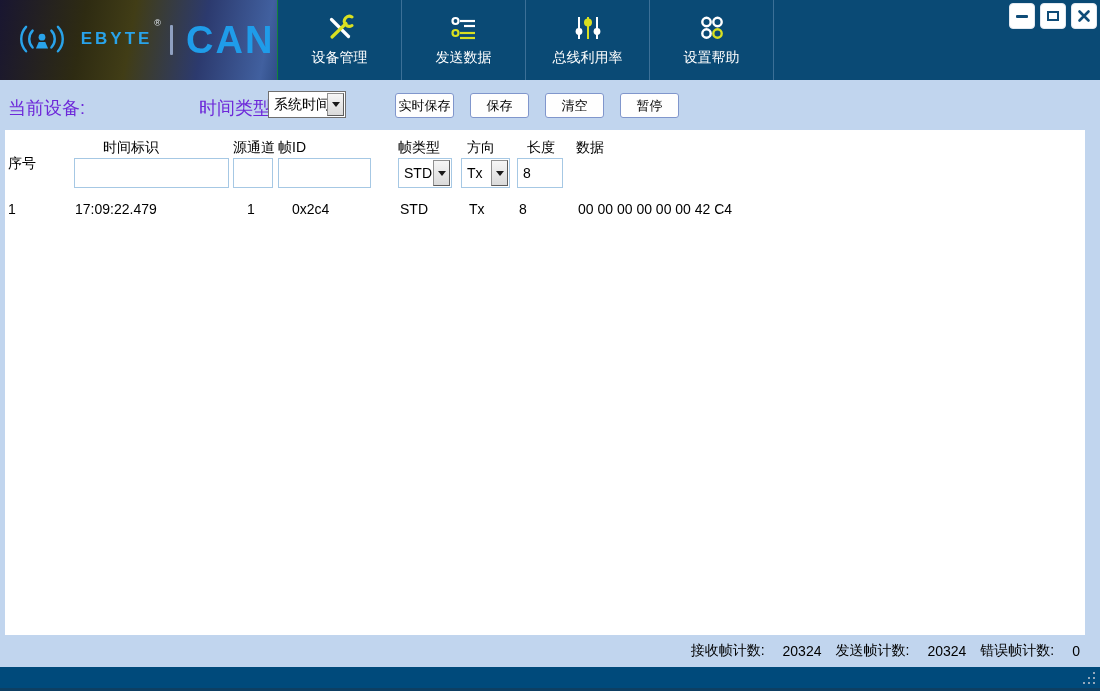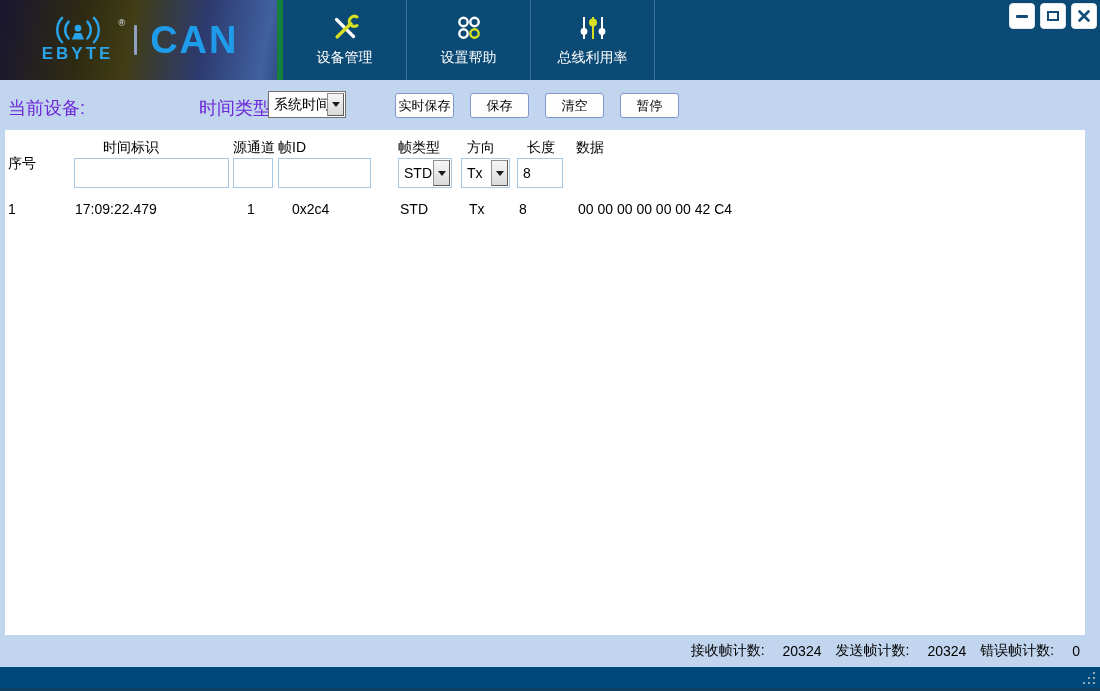--- a/index.html
+++ b/index.html
@@ -4,27 +4,27 @@
 <style>
   * { margin:0; padding:0; box-sizing:border-box; }
   html,body { width:1100px; height:691px; }
   body { font-family:"Liberation Sans", sans-serif; background:#c1d5ee; position:relative; overflow:hidden; }
 
   
   .header { position:absolute; left:0; top:0; width:1100px; height:80px; background:#0a4a75; }
   .logo { position:absolute; left:0; top:0; width:277px; height:80px;
           background:linear-gradient(100deg,#191631 0%,#2e2b12 30%,#413d16 47%,#2c3a6e 72%,#41609f 94%,#2f4d86 100%);
           display:flex; align-items:center; justify-content:center; }
-  .logo-col { display:flex; flex-direction:column; align-items:center; }
+  .logo-col { display:flex; flex-direction:row; align-items:center; }
   .ebyte-text { color:#29a3ea; font-size:17px; font-weight:bold; letter-spacing:3px; margin-top:-2px; }
   .reg { color:#e8eef5; font-size:9px; margin:2px 0 0 2px; align-self:flex-start; position:relative; top:16px; }
   .brand-divider { width:3px; height:30px; background:#8fa0c0; margin:0 13px 0 9px; border-radius:1px; }
   .can-text { color:#1f9ce9; font-size:38px; font-weight:800; letter-spacing:2px; line-height:1; }
 
-  .tabs { position:absolute; left:277px; top:0; height:80px; display:flex; border-left:6px solid #15803d; }
+  .tabs { position:absolute; left:277px; top:0; height:80px; display:flex; border-left:1px solid #15803d; }
   .tab { width:124px; height:80px; border-right:1px solid #3c7097; display:flex; flex-direction:column;
          align-items:center; justify-content:center; gap:7px; cursor:pointer; }
   .tab-label { color:#ffffff; font-size:14px; }
 
   .win-controls { position:absolute; right:3px; top:3px; display:flex; gap:5px; }
   .wc { width:26px; height:26px; background:#ffffff; border:1px solid #e2e8f0; border-radius:4px;
         display:flex; align-items:center; justify-content:center; cursor:pointer; }
   .wc .bar { width:12px; height:3px; background:#0f4c78; border-radius:1px; }
   .wc .box { width:12px; height:10px; border:2.5px solid #0f4c78; }
 
@@ -90,37 +90,48 @@
       <div class="tab">
         <svg width="28" height="28" viewBox="0 0 28 28">
           <line x1="5.5" y1="5.5" x2="22.5" y2="22.5" stroke="#ffffff" stroke-width="3.2" stroke-linecap="round"></line>
           <path d="M26 3 a5 5 0 1 0 0 8.5" stroke="#d9e021" stroke-width="3" fill="none" stroke-linecap="round"></path>
           <line x1="20" y1="9.5" x2="6" y2="23" stroke="#d9e021" stroke-width="3.2" stroke-linecap="round"></line>
         </svg>
         <span class="tab-label">设备管理</span>
       </div>
       <div class="tab">
         <svg width="28" height="28" viewBox="0 0 28 28">
-          <circle cx="8.5" cy="8" r="4.2" stroke="#ffffff" stroke-width="2.4" fill="none"></circle>
-          <circle cx="19.5" cy="8" r="4.2" stroke="#ffffff" stroke-width="2.4" fill="none"></circle>
-          <circle cx="8.5" cy="19.5" r="4.2" stroke="#ffffff" stroke-width="2.4" fill="none"></circle>
-          <circle cx="19.5" cy="19.5" r="4.2" stroke="#d9e021" stroke-width="2.4" fill="none"></circle>
-        </svg>
-        <span class="tab-label">设置帮助</span>
+          <circle cx="5.5" cy="7" r="3" stroke="#ffffff" stroke-width="2.2" fill="none"></circle>
+          <line x1="10" y1="7" x2="25" y2="7" stroke="#ffffff" stroke-width="2.2"></line>
+          <line x1="14" y1="12" x2="25" y2="12" stroke="#ffffff" stroke-width="2.2"></line>
+          <circle cx="5.5" cy="19" r="3" stroke="#d9e021" stroke-width="2.2" fill="none"></circle>
+          <line x1="10" y1="19" x2="25" y2="19" stroke="#d9e021" stroke-width="2.2"></line>
+          <line x1="10" y1="24" x2="25" y2="24" stroke="#d9e021" stroke-width="2.2"></line>
+        </svg>
+        <span class="tab-label">发送数据</span>
       </div>
       <div class="tab">
         <svg width="28" height="28" viewBox="0 0 28 28">
           <line x1="5" y1="3" x2="5" y2="25" stroke="#ffffff" stroke-width="2"></line>
           <line x1="14" y1="3" x2="14" y2="25" stroke="#d9e021" stroke-width="2"></line>
           <line x1="23" y1="3" x2="23" y2="25" stroke="#ffffff" stroke-width="2"></line>
           <circle cx="5" cy="17.5" r="3.4" fill="#ffffff"></circle>
           <circle cx="14" cy="8.5" r="4" fill="#d9e021"></circle>
           <circle cx="23" cy="17.5" r="3.4" fill="#ffffff"></circle>
         </svg>
         <span class="tab-label">总线利用率</span>
+      </div>
+      <div class="tab">
+        <svg width="28" height="28" viewBox="0 0 28 28">
+          <circle cx="8.5" cy="8" r="4.2" stroke="#ffffff" stroke-width="2.4" fill="none"></circle>
+          <circle cx="19.5" cy="8" r="4.2" stroke="#ffffff" stroke-width="2.4" fill="none"></circle>
+          <circle cx="8.5" cy="19.5" r="4.2" stroke="#ffffff" stroke-width="2.4" fill="none"></circle>
+          <circle cx="19.5" cy="19.5" r="4.2" stroke="#d9e021" stroke-width="2.4" fill="none"></circle>
+        </svg>
+        <span class="tab-label">设置帮助</span>
       </div>
     </div>
 
     <div class="win-controls">
       <div class="wc">
           <span class="bar"></span>
         </div>
       <div class="wc">
           <span class="box"></span>
         </div>

